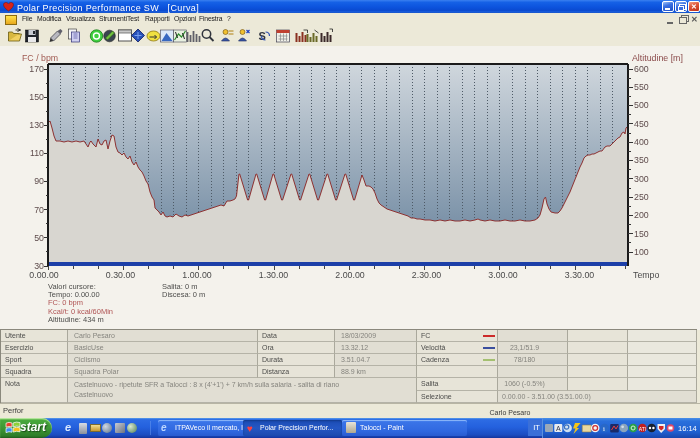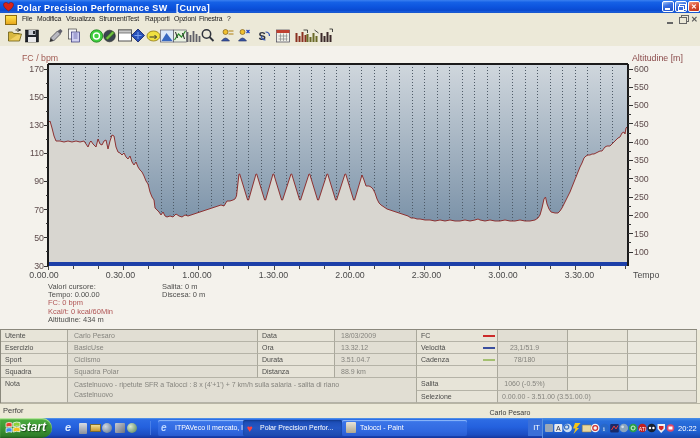--- a/index.html
+++ b/index.html
@@ -1,20 +1,20 @@
 <!DOCTYPE html>
 <html><head>
 <meta charset="utf-8">
 <style>
 html,body{margin:0;padding:0;}
 body{width:700px;height:438px;position:relative;overflow:hidden;font-family:"Liberation Sans",sans-serif;background:#f4f2ec;}
 .abs{position:absolute;}
 
 #titlebar{left:0;top:0;width:700px;height:13px;background:linear-gradient(180deg,#3a80f0 0%,#1561e6 18%,#0c53dd 55%,#0a4ad0 80%,#1e63e0 95%,#06309a 100%);}
-#titletext{left:17px;top:3px;font-size:9px;font-weight:bold;color:#fff;letter-spacing:0.35px;}
+#titletext{left:17px;top:3px;font-size:9px;font-weight:normal;color:#fff;letter-spacing:0.35px;}
 
 #menubar{left:0;top:13px;width:700px;height:13px;background:#ece9d8;}
 .menuitem{position:absolute;top:16px;font-size:6.8px;letter-spacing:-0.15px;color:#1a1a1a;}
 
 #toolbar{left:0;top:26px;width:700px;height:20px;background:#ece9d8;border-bottom:1px solid #e0ddc8;}
 
 #content{left:0;top:46px;width:700px;height:284px;background:#f4f2ec;}
 
 #tablezone{left:0;top:330px;width:700px;height:74px;background:#ece9d8;}
 .cell{position:absolute;box-sizing:border-box;border-right:1px solid #aaa89c;border-bottom:1px solid #b5b3a7;font-size:7px;overflow:hidden;white-space:nowrap;}
@@ -305,13 +305,13 @@
 <circle cx="97.4" cy="5" r="4.3" fill="#c02020"></circle>
     <text x="93.8" y="7.5" font-size="5" fill="#fff" font-family="Liberation Sans">ATI</text>
 <circle cx="106.7" cy="5" r="4.3" fill="#182030"></circle>
     <circle cx="105" cy="5" r="1.2" fill="#fff"></circle>
     <circle cx="108.4" cy="5" r="1.2" fill="#fff"></circle>
 <path d="M112.5 1 L120 1 L120 6 L116.2 10 L112.5 6 Z" fill="#f0f0f0"></path>
     <path d="M114 3 L118.5 3 L118.5 5.5 L116.2 7.5 L114 5.5 Z" fill="#d02828"></path>
 <circle cx="125.5" cy="5" r="3.8" fill="#e04868"></circle>
     <rect x="123.5" y="3.5" width="4" height="3" fill="#fff"></rect>
 </svg>
-<div class="abs" style="left:678px;top:424px;font-size:7.5px;color:#fff">20:22</div>
+<div class="abs" style="left:678px;top:424px;font-size:7.5px;color:#fff">16:14</div>
 
 </body></html>

